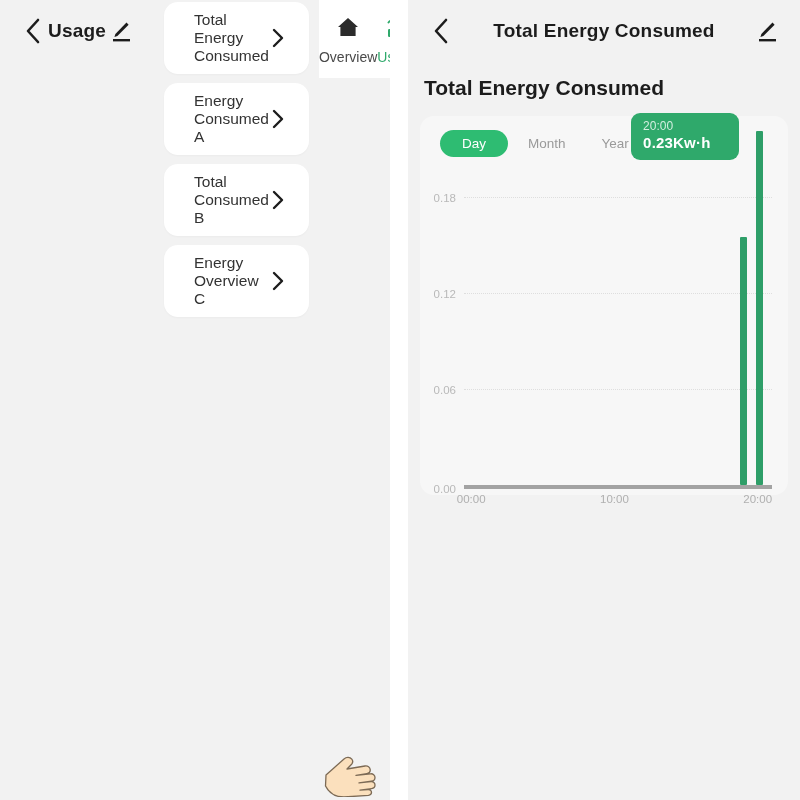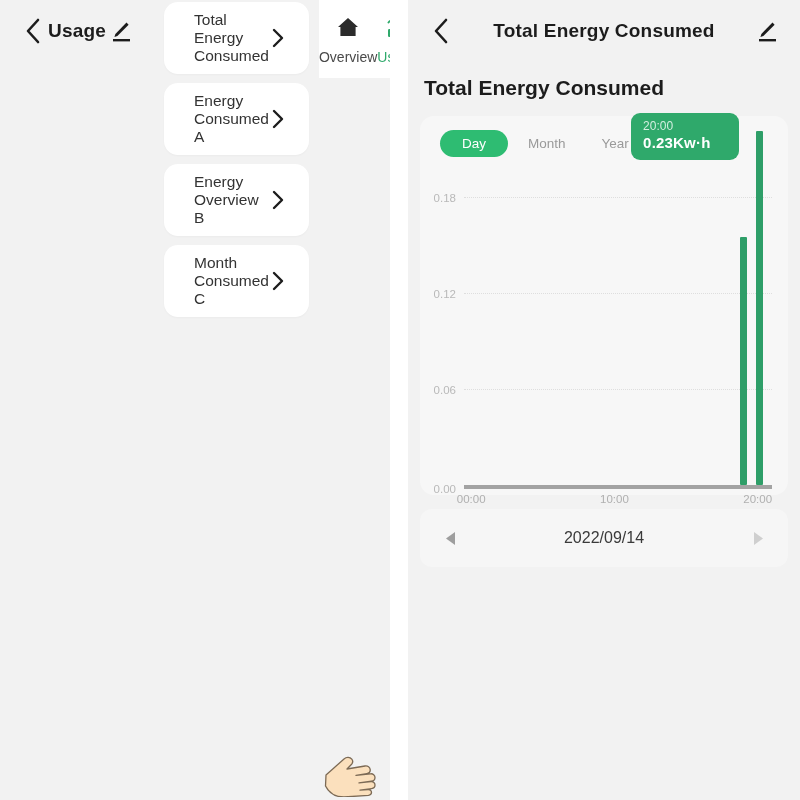--- a/index.html
+++ b/index.html
@@ -196,29 +196,29 @@
       </div>
       <div class="list-card">
         <span class="list-label">Energy Consumed A</span>
         <span class="chev">
           <svg width="12" height="20" viewBox="0 0 12 20" aria-hidden="true">
             <path d="M2 2 L10 10 L2 18" fill="none" stroke="#1c1c1c" stroke-width="2.4" stroke-linecap="round" stroke-linejoin="round"></path>
           </svg>
         </span>
       </div>
       <div class="list-card">
-        <span class="list-label">Energy Overview B</span>
+        <span class="list-label">Total Consumed B</span>
         <span class="chev">
           <svg width="12" height="20" viewBox="0 0 12 20" aria-hidden="true">
             <path d="M2 2 L10 10 L2 18" fill="none" stroke="#1c1c1c" stroke-width="2.4" stroke-linecap="round" stroke-linejoin="round"></path>
           </svg>
         </span>
       </div>
       <div class="list-card">
-        <span class="list-label">Month Consumed C</span>
+        <span class="list-label">Energy Overview C</span>
         <span class="chev">
           <svg width="12" height="20" viewBox="0 0 12 20" aria-hidden="true">
             <path d="M2 2 L10 10 L2 18" fill="none" stroke="#1c1c1c" stroke-width="2.4" stroke-linecap="round" stroke-linejoin="round"></path>
           </svg>
         </span>
       </div>
     </div>
 
     <div class="spacer"></div>
 
@@ -303,27 +303,14 @@
             <span class="ytick">0.18</span>
           </div>
           <span class="xtick" style="left: 7.16279px;">00:00</span>
           <span class="xtick" style="left: 150.419px;">10:00</span>
           <span class="xtick" style="left: 293.674px;">20:00</span>
           <div class="bar" style="left: 275.849px; height: 248px; background: rgb(46, 158, 104);"></div>
           <div class="bar" style="left: 291.607px; height: 354px; background: rgb(46, 158, 104);"></div>
         </div>
     </div>
 
-    <div class="date-bar">
-      <span class="tri">
-        <svg width="13" height="15" viewBox="0 0 13 15" aria-hidden="true">
-          <path d="M11 1 L2 7.5 L11 14 Z" fill="#9e9e9e"></path>
-        </svg>
-      </span>
-      <span class="date-text">2022/09/14</span>
-      <span class="tri">
-        <svg width="13" height="15" viewBox="0 0 13 15" aria-hidden="true">
-          <path d="M2 1 L11 7.5 L2 14 Z" fill="#cfcfcf"></path>
-        </svg>
-      </span>
-    </div>
   </div>
 </div>
 
 </body></html>

